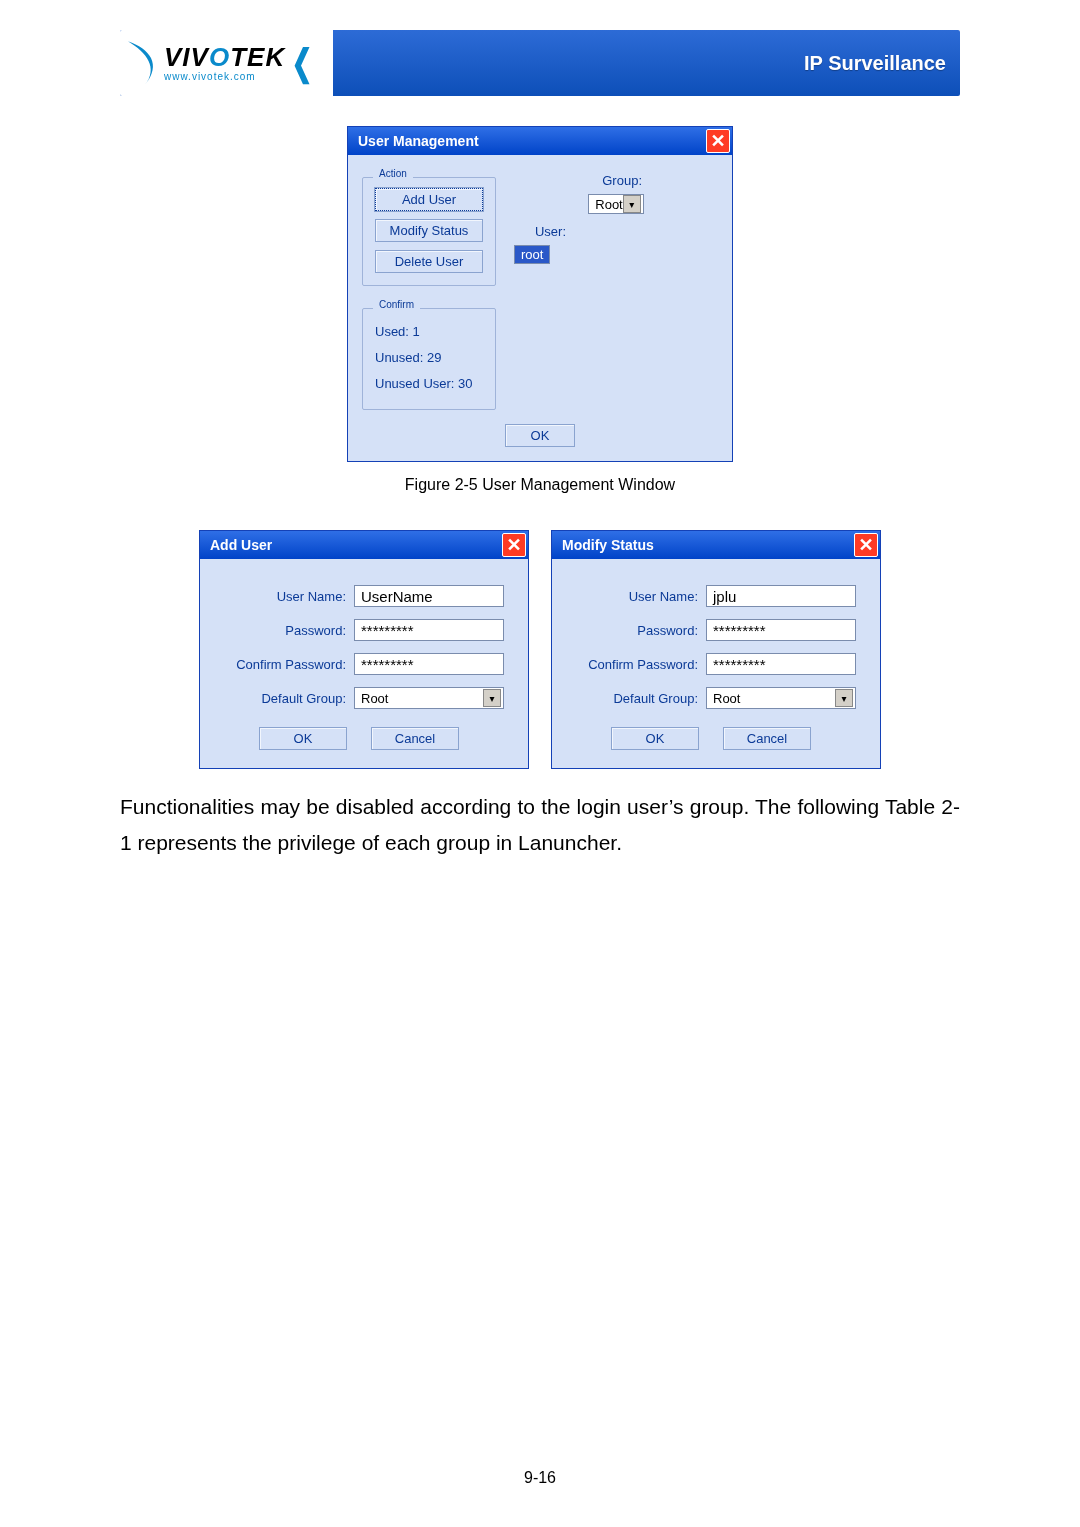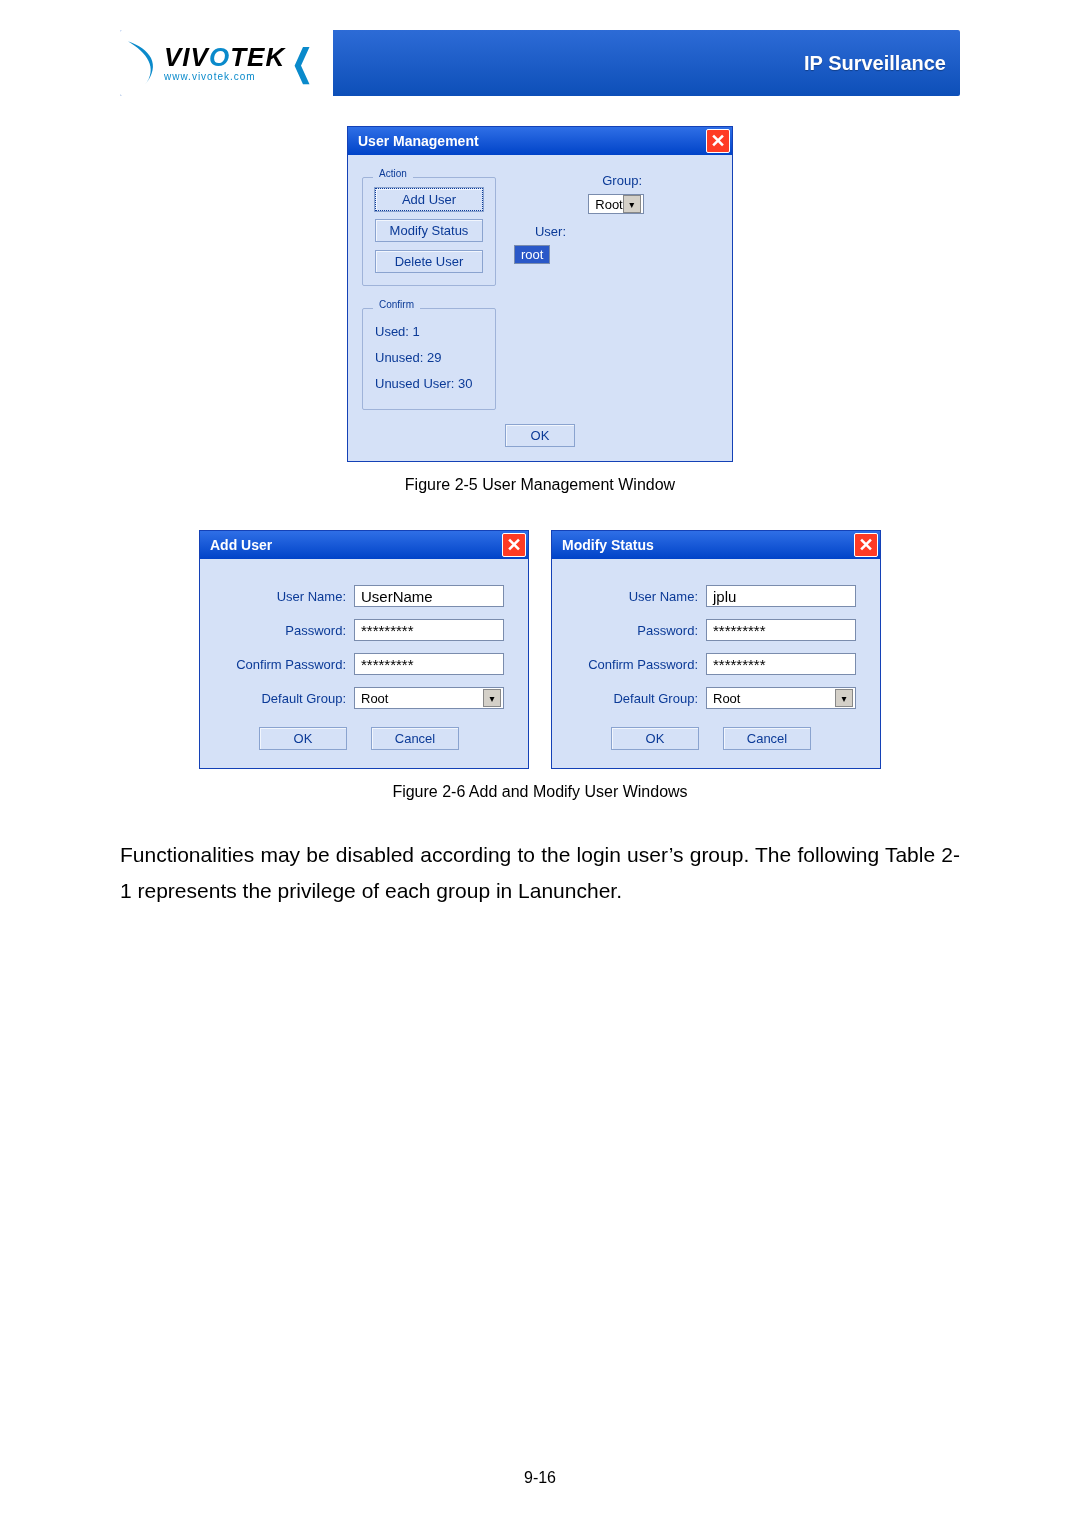--- a/index.html
+++ b/index.html
@@ -306,18 +306,17 @@
           </div>
         </div>
         <div class="btn-row">
           <span class="btn">OK</span>
           <span class="btn">Cancel</span>
         </div>
       </div>
     </div>
   </div>
 
-  <div class="figcap">Figure 2-6 Add and Modify User Windows</div>
 
   <p class="bodytext">Functionalities may be disabled according to the login user’s group. The following Table 2-1 represents the privilege of each group in Lanuncher.</p>
 
   <div class="pagenum">9-16</div>
 </div>
 
 </body></html>

